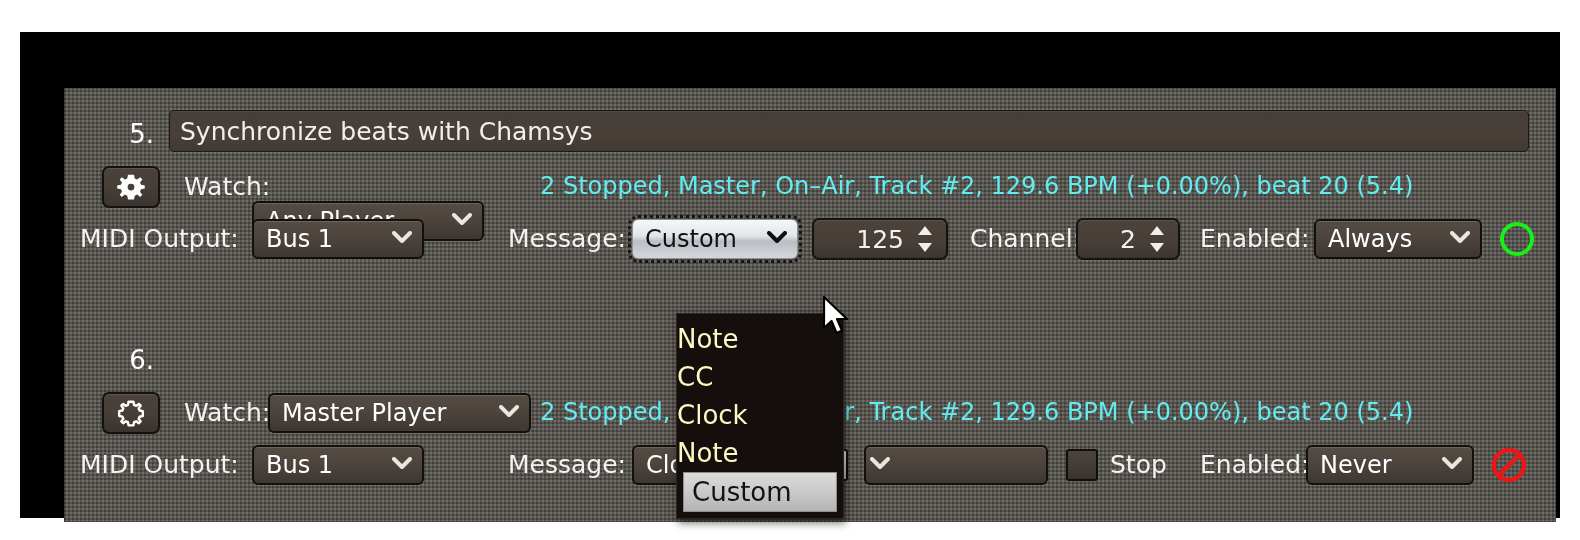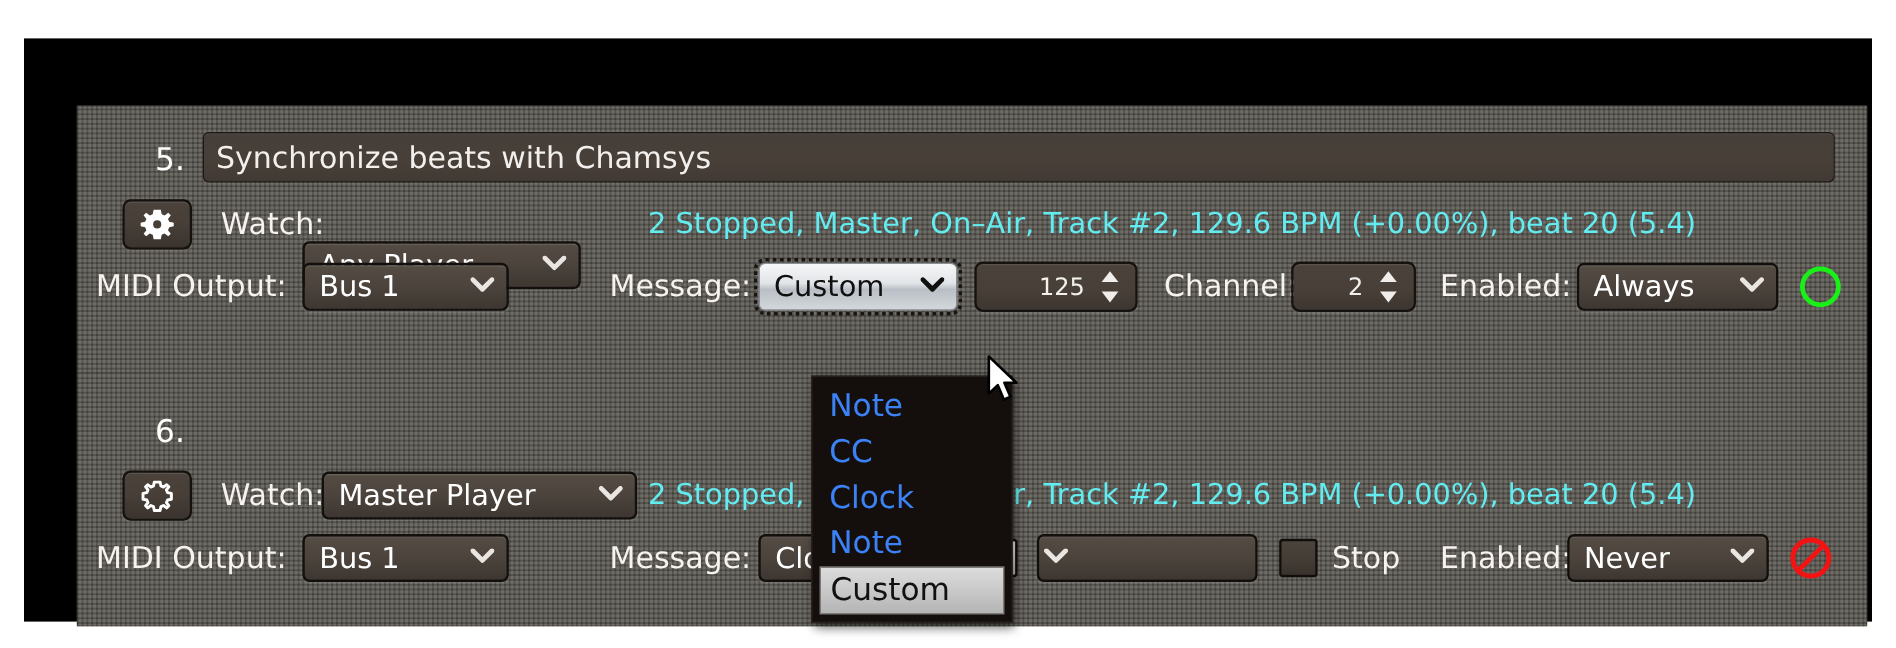--- a/index.html
+++ b/index.html
@@ -97,21 +97,21 @@
   }
   .sel-open .chev{color:#101010;}
 
   
   .stepper{
     position:absolute; height:42px; top:2px; box-sizing:border-box;
     background:linear-gradient(180deg,#4a423b 0%,#473f38 55%,#3d352f 100%);
     border:2px solid #16120f; border-radius:7px;
     box-shadow:inset 0 1px 0 rgba(255,255,255,.09), 0 1px 1px rgba(255,255,255,.07);
     display:flex; align-items:center; justify-content:flex-end;
-    color:#f3f0ed; font-size:20px; cursor:text;
+    color:#f3f0ed; font-size:25px; cursor:text;
   }
   .stepper .num{padding-right:8px;}
   .stepper .arrows{
     display:flex; flex-direction:column; align-items:center; justify-content:center;
     width:26px; margin-right:8px; line-height:.72; color:#efeceb; font-size:15px;
   }
 
   
   .cbox{
     position:absolute; width:32px; height:32px; top:7px; box-sizing:border-box;
@@ -147,21 +147,21 @@
 
   
   #message-menu{
     position:absolute; left:612px; top:225px; width:166px;
     background:#140f0c; border:1px solid #2b2420;
     z-index:60; padding:6px 0;
     box-shadow:2px 4px 8px rgba(0,0,0,.55);
   }
   .menu-item{
     height:38px; display:flex; align-items:center;
-    padding-left:14px; font-size:26px; color:#3b82f6; cursor:pointer;
+    padding-left:0; font-size:26px; color:#fef9c3; cursor:pointer;
     box-sizing:border-box;
   }
   .menu-item.selected{
     background:linear-gradient(180deg,#dcdcdc 0%,#c9c9c9 50%,#b4b4b4 100%);
     color:#111111; margin:0 6px; border:1px solid #8e8e8e;
     padding-left:8px; height:40px;
   }
 
   
   #mouse-cursor{position:absolute; left:758px; top:208px; z-index:90; pointer-events:none;}

